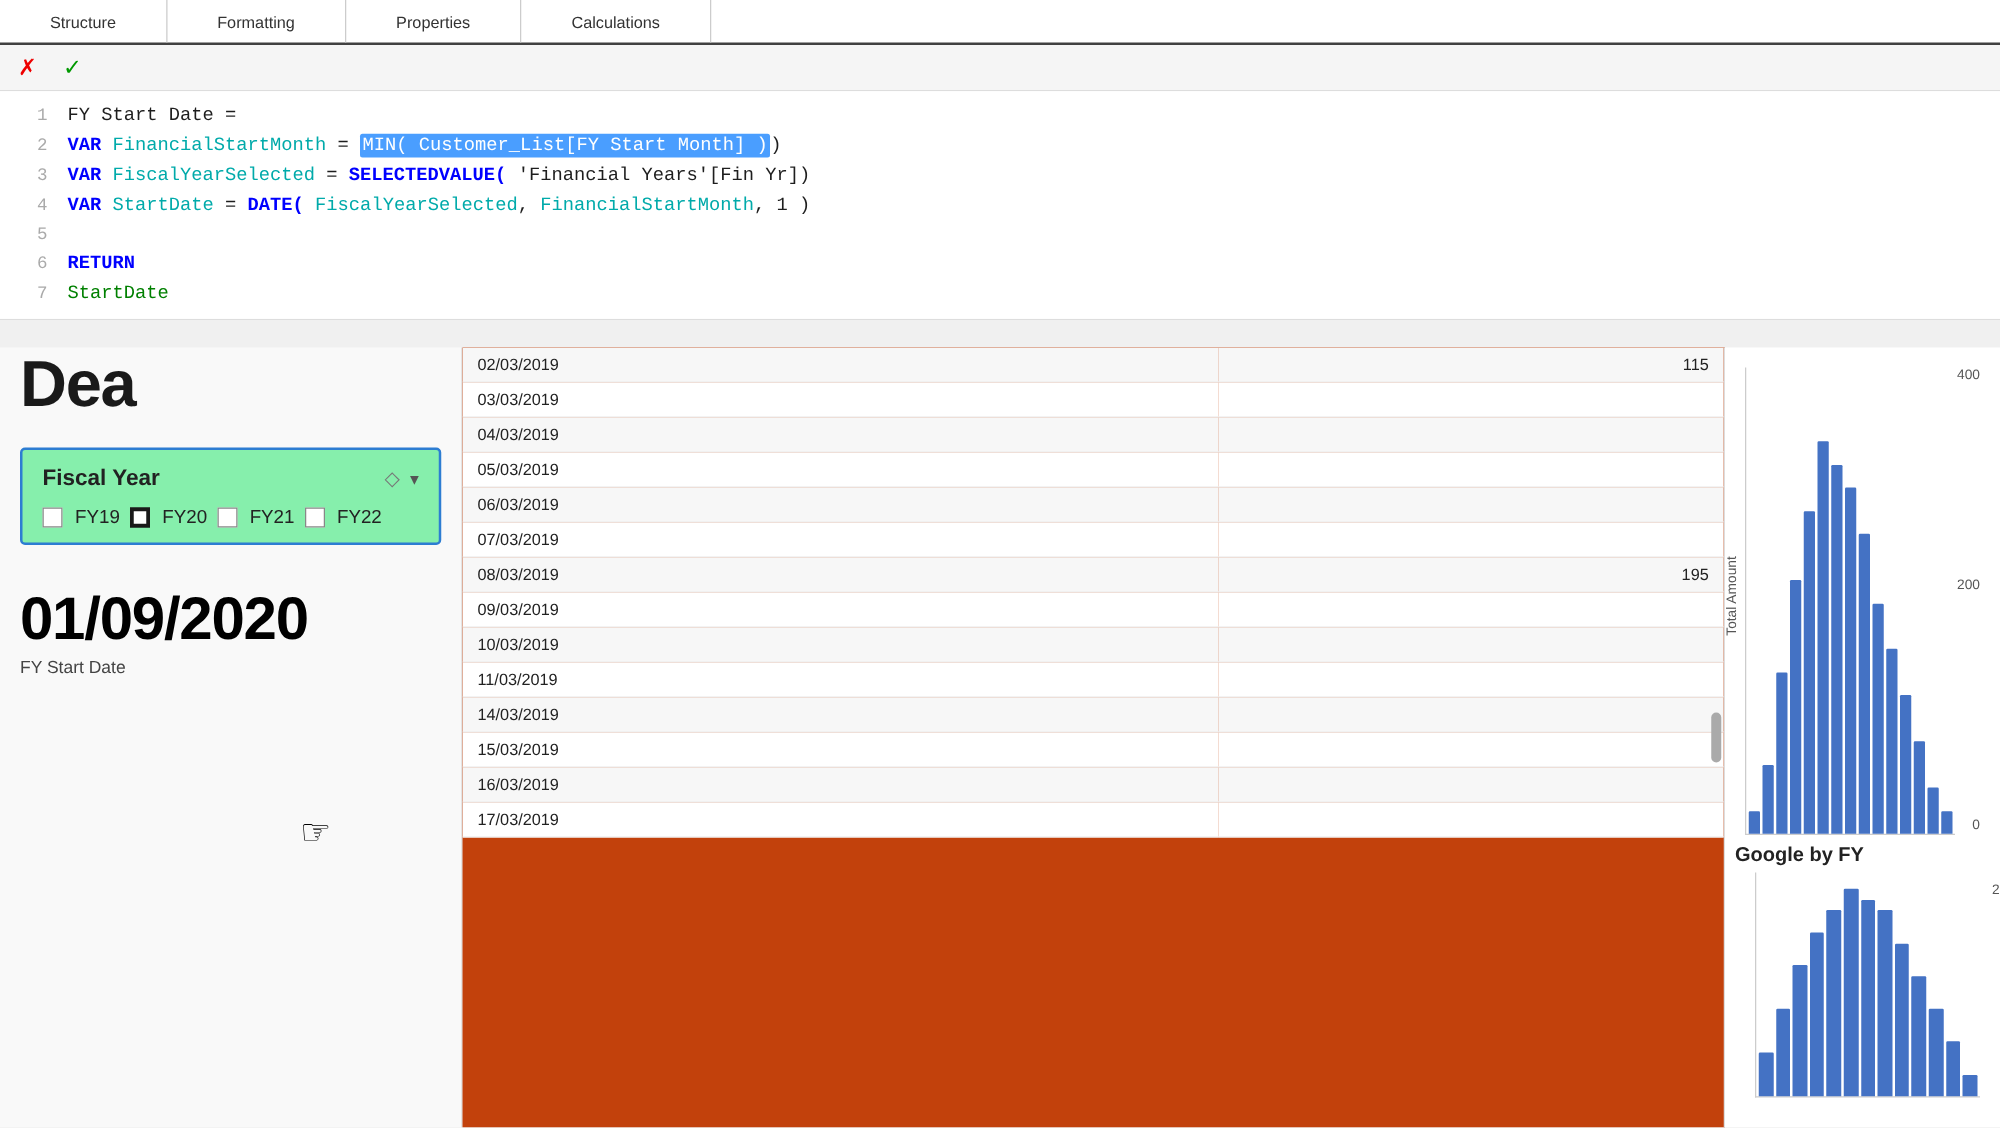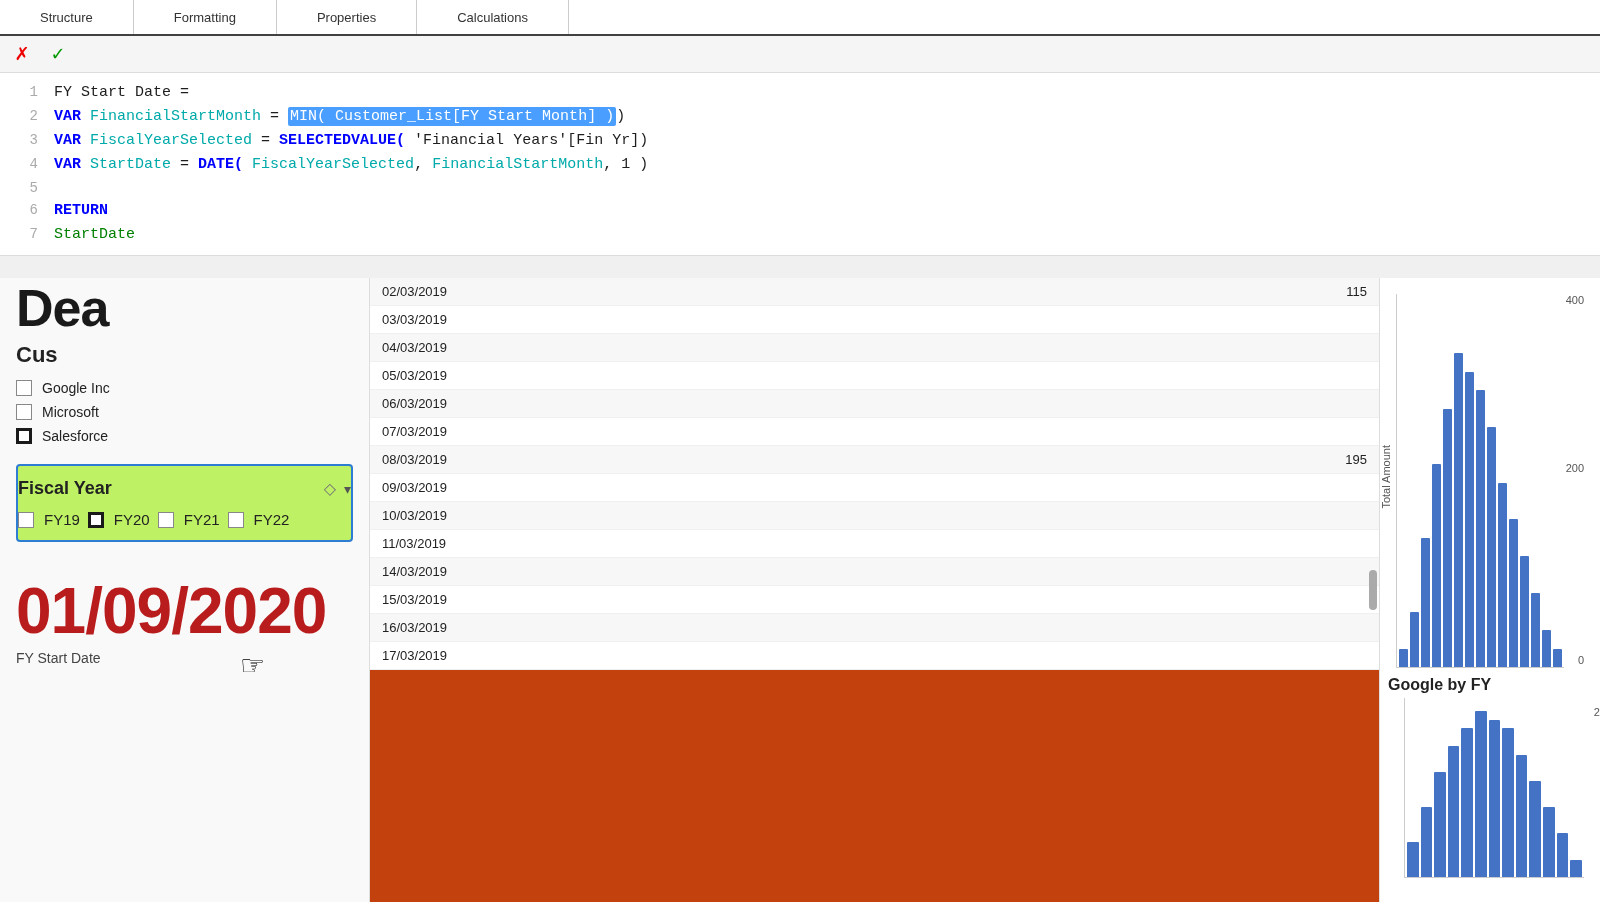--- a/index.html
+++ b/index.html
@@ -176,22 +176,22 @@
       width: 10px;
       height: 10px;
       background: #fff;
     }
 
     
     .fy-card {
       margin: 16px;
       border: 2px solid #2d7dd2;
       border-radius: 4px;
-      background: #bef264;
-      padding: 12px 0;
+      background: #86efac;
+      padding: 12px 16px;
     }
 
     .fy-header {
       display: flex;
       align-items: center;
       gap: 8px;
       margin-bottom: 12px;
     }
 
     .fy-title {
@@ -224,23 +224,23 @@
       font-size: 15px;
       color: #222;
       cursor: pointer;
     }
 
     
     .date-display {
       padding: 16px 16px 4px 16px;
     }
     .date-big {
-      font-size: 64px;
+      font-size: 48px;
       font-weight: bold;
-      color: #b91c1c;
+      color: #000000;
       letter-spacing: -1px;
     }
     .date-label {
       font-size: 14px;
       color: #444;
       margin-top: 2px;
     }
 
     
     .middle-panel {
@@ -365,39 +365,20 @@
         <span class="code-content"><span class="kw-green">StartDate</span></span>
       </div>
     </div>
 </div>
 
 <div class="main-content" style="top: 256px; margin-top: 22px;">
 
   <div class="left-panel">
     <div class="deal-title">Dea</div>
 
-    <div class="customer-section">
-      <div class="customer-label">Cus</div>
-
-      <div id="customer-items">
-
-      <div class="filter-item">
-            <div class="checkbox"></div>
-            <span>Google Inc</span>
-          </div>
-          <div class="filter-item">
-            <div class="checkbox"></div>
-            <span>Microsoft</span>
-          </div>
-          <div class="filter-item">
-            <div class="checkbox checked"></div>
-            <span>Salesforce</span>
-          </div>
-        </div>
-    </div>
 
     <div class="fy-card">
       <div class="fy-header">
         <span class="fy-title">Fiscal Year</span>
         <span class="fy-icon">◇</span>
         <span class="fy-chevron">▾</span>
       </div>
       <div class="fy-items" id="fy-items">
 
       <div class="fy-item">

